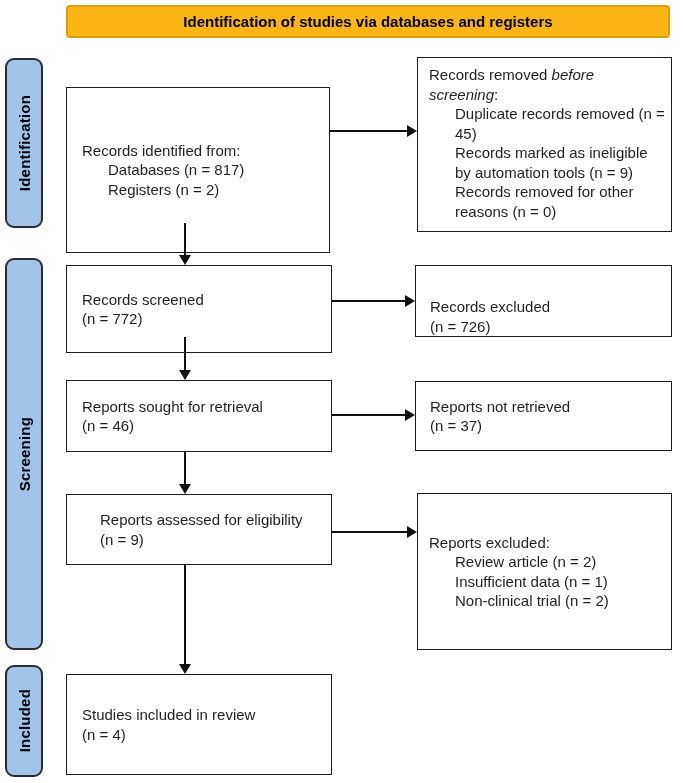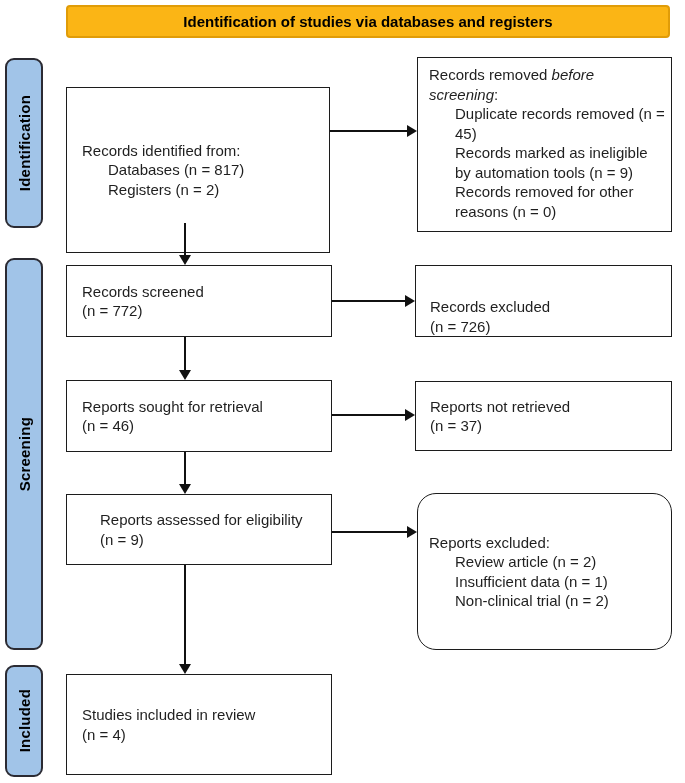--- a/index.html
+++ b/index.html
@@ -64,26 +64,26 @@
     border: 1.5px solid var(--box-border);
     font-size: 15px;
     line-height: 19.5px;
     display: flex; flex-direction: column;
   }
   .fbox.center { justify-content: center; }
   .indent { margin-left: 26px; }
 
   #box-identified        { left: 66px;  top: 73px;  width: 264px; height: 166px; padding-left: 15px; padding-right: 6px; justify-content: center; margin-top: 14px; }
   #box-removed           { left: 417px; top: 57px;  width: 255px; height: 175px; padding: 7px 6px 0 11px; }
-  #box-screened          { left: 66px;  top: 265px; width: 266px; height: 72px;  padding-left: 15px; justify-content: center; }
+  #box-screened          { left: 66px;  top: 265px; width: 266px; height: 88px;  padding-left: 15px; justify-content: center; }
   #box-excluded          { left: 415px; top: 265px; width: 257px; height: 72px;  padding-left: 14px; justify-content: flex-end; }
   #box-sought            { left: 66px;  top: 380px; width: 266px; height: 72px;  padding-left: 15px; justify-content: center; }
   #box-not-retrieved     { left: 415px; top: 381px; width: 257px; height: 70px;  padding-left: 14px; justify-content: center; }
   #box-assessed          { left: 66px;  top: 494px; width: 266px; height: 71px;  padding-left: 33px; justify-content: center; }
-  #box-reports-excluded  { left: 417px; top: 493px; width: 255px; height: 157px; padding-left: 11px; padding-right: 6px; justify-content: center; border-radius: 19px; }
+  #box-reports-excluded  { left: 417px; top: 493px; width: 255px; height: 157px; padding-left: 11px; padding-right: 6px; justify-content: center; }
   #box-included          { left: 66px;  top: 674px; width: 266px; height: 101px; padding-left: 15px; justify-content: center; }
 
   em { font-style: italic; }
 
   
   .arrow-v {
     position: absolute;
     width: 1.5px;
     background: var(--arrow-color);
   }

